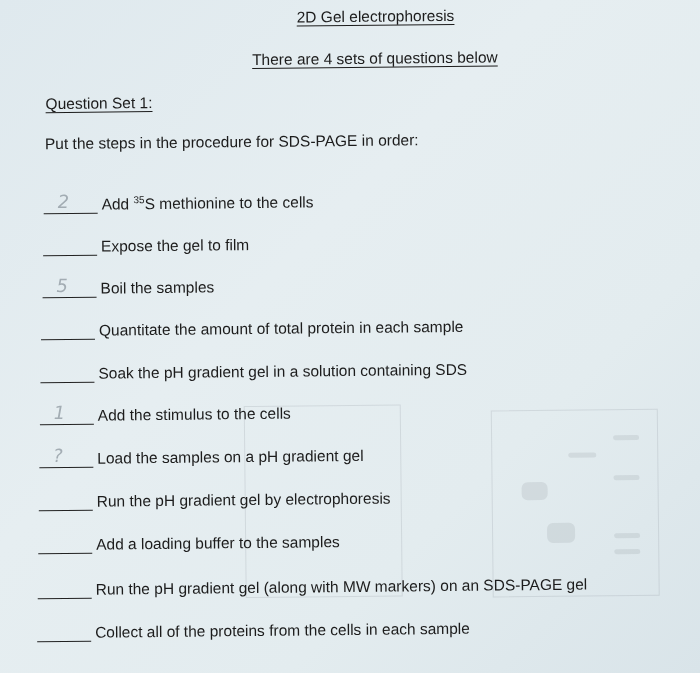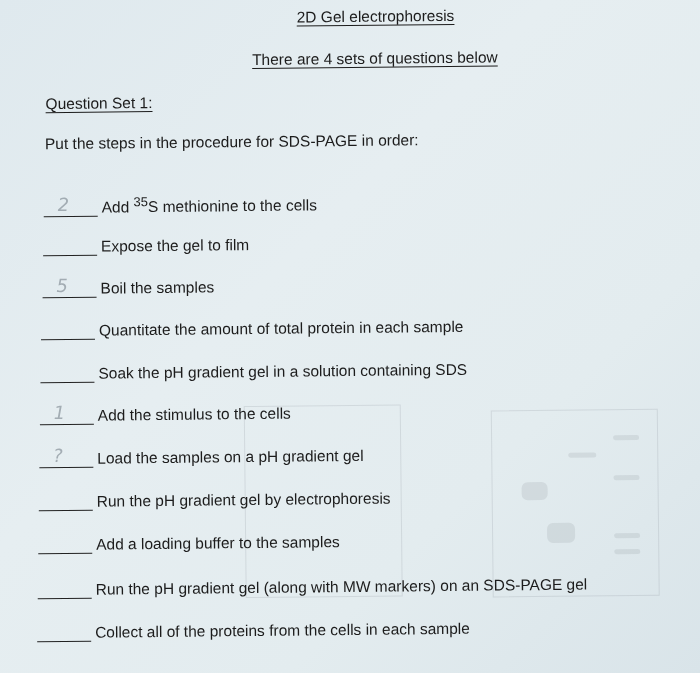--- a/index.html
+++ b/index.html
@@ -85,21 +85,21 @@
     .hand {
       position: absolute;
       left: 14px;
       bottom: 1px;
       font-family: "DejaVu Sans", sans-serif;
       font-size: 18px;
       color: rgba(110,120,130,0.55);
       font-style: italic;
     }
     .step-text sup {
-      font-size: 13px;
+      font-size: 10px;
       vertical-align: 6px;
     }
   </style>
 </head>
 <body>
 
 <div class="page">
 
   <div class="bleed" style="left:243px;top:405px;width:155px;height:190px;"></div>
   <div class="bleed" style="left:490px;top:412px;width:165px;height:185px;"></div>

